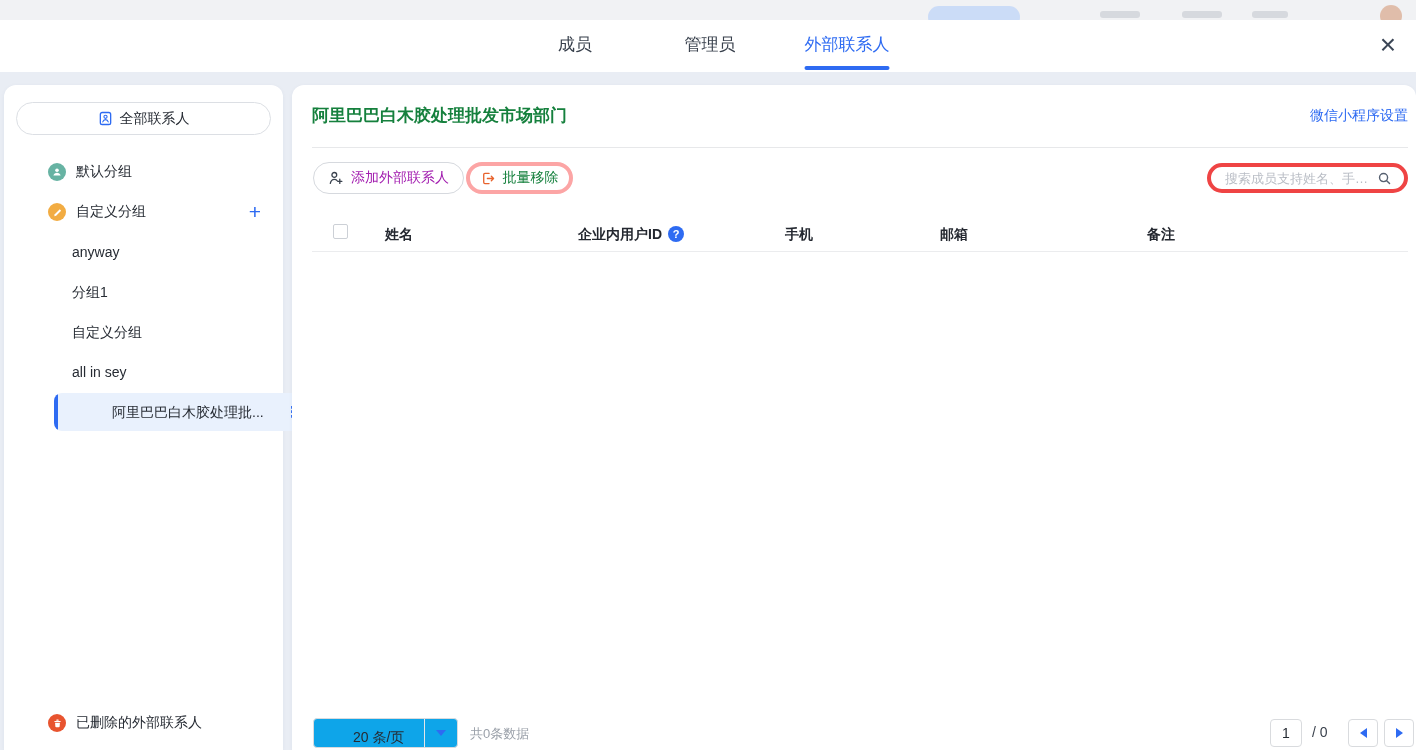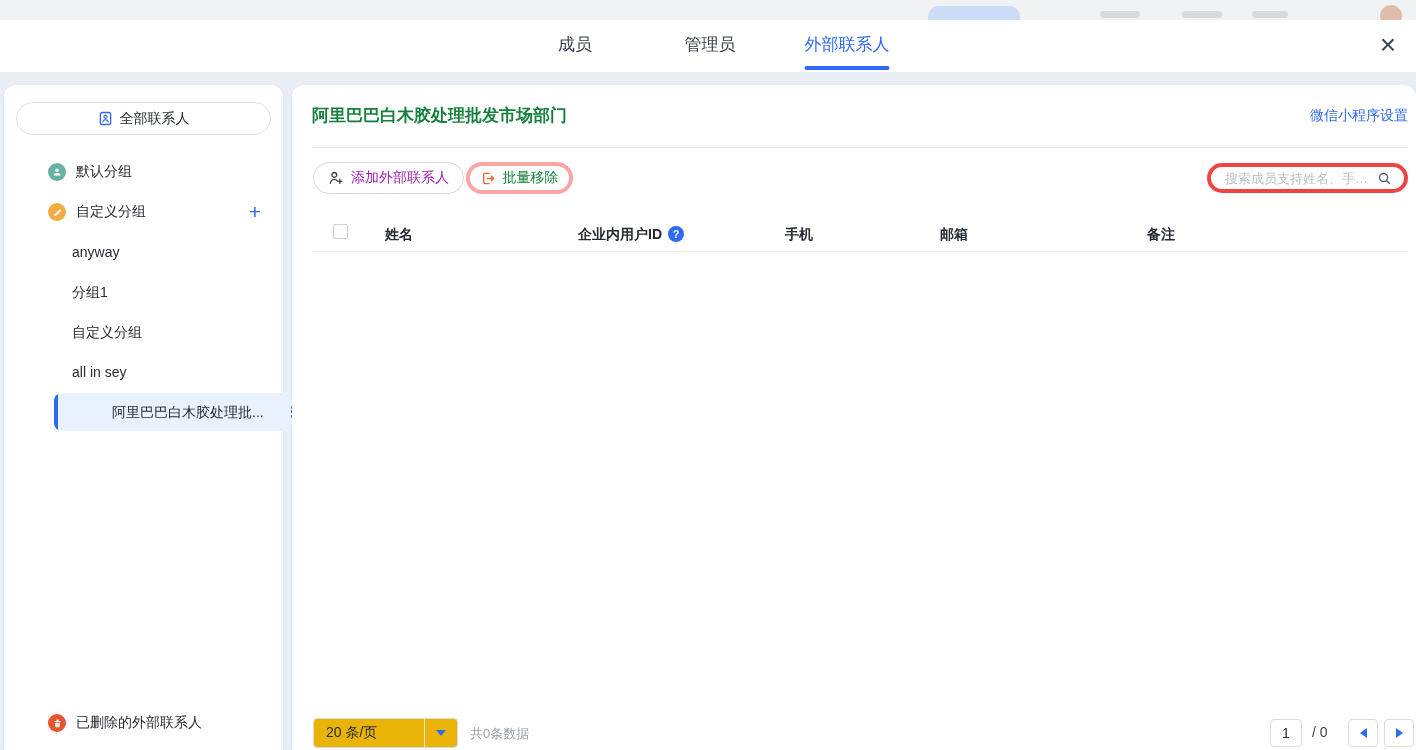--- a/index.html
+++ b/index.html
@@ -81,22 +81,22 @@
     font-weight:700; color:#242830; display:flex; align-items:center; gap:6px; }
   .checkbox { position:absolute; left:41px; top:9px; width:15px; height:15px;
     border:1px solid #ccd0d6; border-radius:2px; background:#fff; cursor:pointer; }
   .th-name { left:93px; } .th-userid { left:286px; } .th-mobile { left:493px; }
   .th-email { left:648px; } .th-remark { left:855px; }
   .q-badge { width:16px; height:16px; border-radius:50%; background:#2e6bf2; color:#fff;
     font-size:11px; font-weight:700; line-height:16px; text-align:center; cursor:pointer; }
 
   
   .pagesize-select { position:absolute; left:21px; top:633px; width:145px; height:30px;
-    border:1px solid #d9dbde; border-radius:4px; background:#eab308; display:flex;
-    align-items:center; font-size:14px; color:#262b33; cursor:pointer; }
+    border:1px solid #d9dbde; border-radius:4px; background:#0ea5e9; display:flex;
+    align-items:flex-end; font-size:14px; color:#262b33; cursor:pointer;padding-left:27px; }
   .pagesize-select .val { padding-left:12px; flex:1; }
   .pagesize-select .caret-cell { width:33px; height:100%; border-left:1px solid #e4e6e9;
     display:flex; align-items:center; justify-content:center; }
   .caret-down { width:0; height:0; border-left:5px solid transparent;
     border-right:5px solid transparent; border-top:6px solid #2e6bf2; }
   .total-text { position:absolute; left:178px; top:640px; font-size:13px; color:#9aa0a9; }
   .page-box { position:absolute; left:978px; top:634px; width:32px; height:28px;
     border:1px solid #d9dbde; border-radius:4px; text-align:center; line-height:26px;
     font-size:14px; color:#262b33; background:#fff; cursor:text; }
   .page-of { position:absolute; left:1020px; top:639px; font-size:14px; color:#3a414c; }

